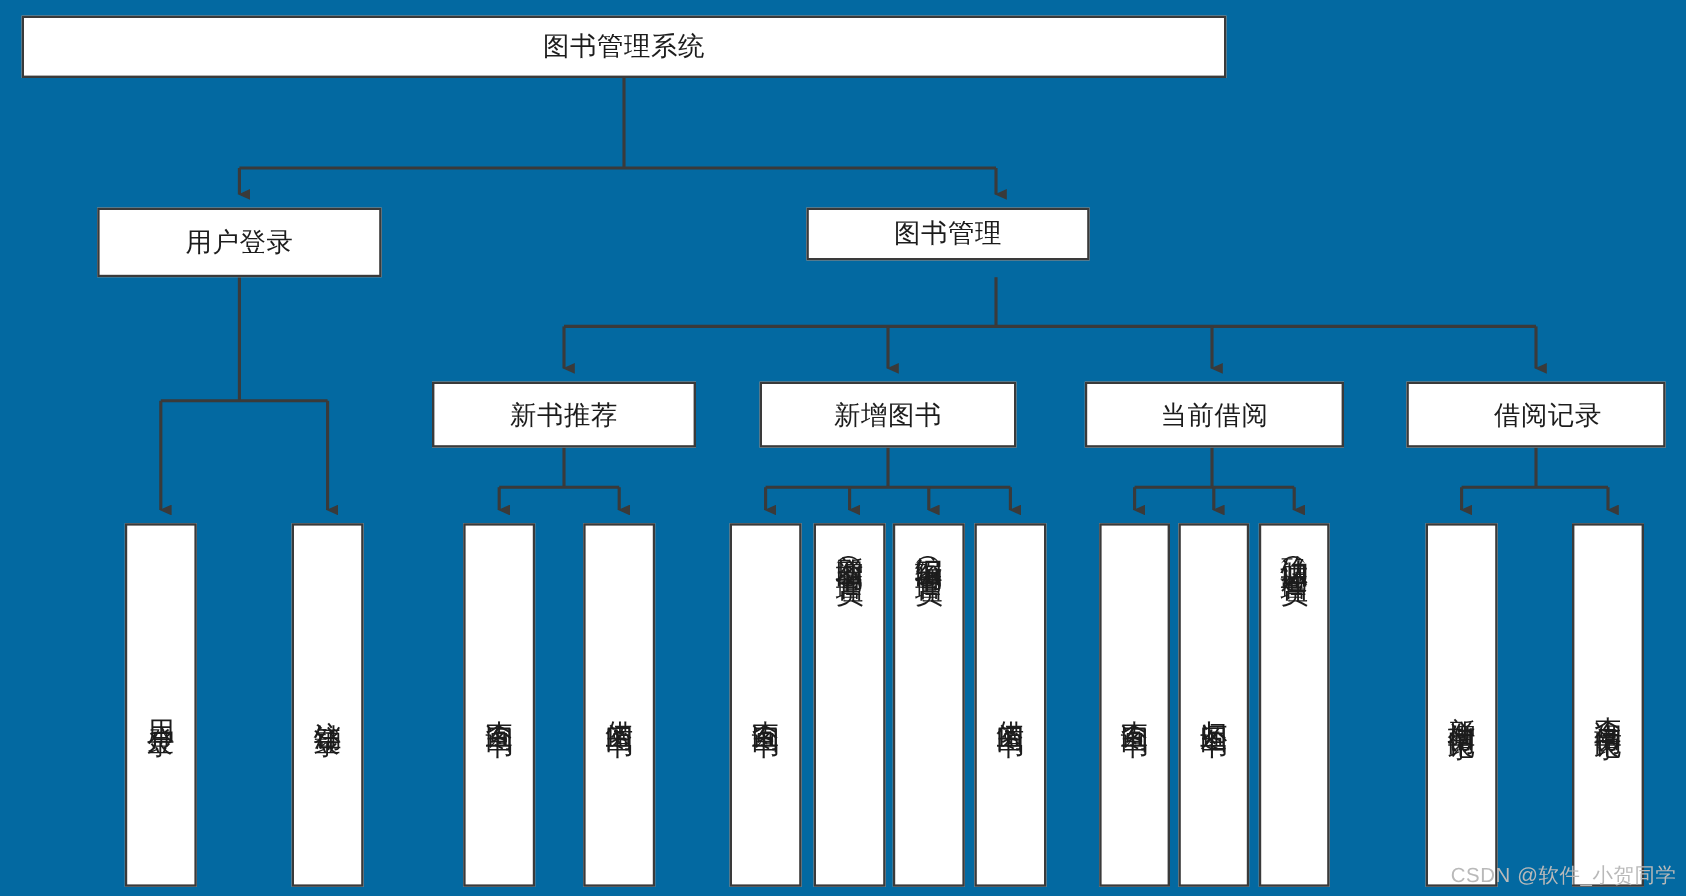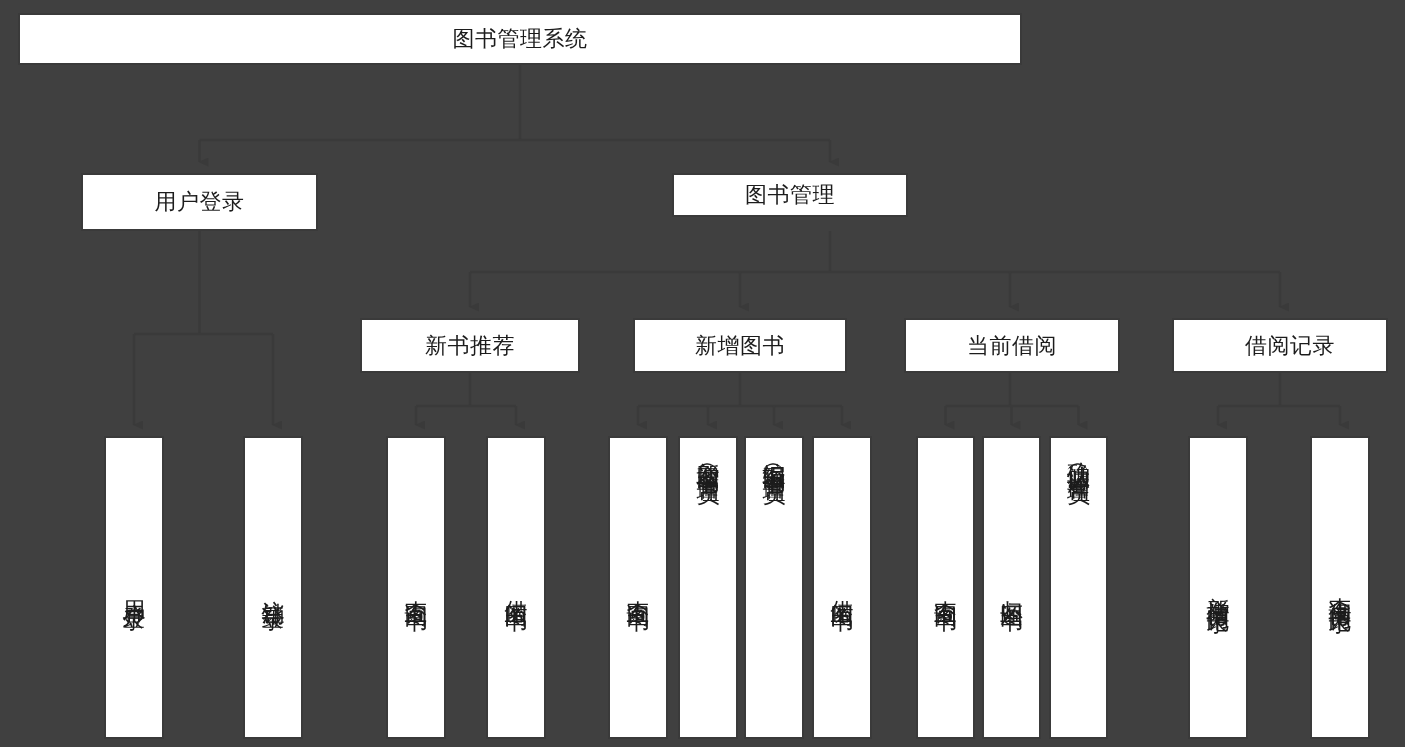--- a/index.html
+++ b/index.html
@@ -10,21 +10,21 @@
   body {
     width: 1405px;
     height: 747px;
     font-family: "Liberation Sans", sans-serif;
     overflow: hidden;
   }
   #diagram-root {
     position: relative;
     width: 1405px;
     height: 747px;
-    background: #404040;
+    background: #0369a1;
   }
   svg.edges {
     position: absolute;
     left: 0;
     top: 0;
     width: 1405px;
     height: 747px;
     pointer-events: none;
   }
   .node {
@@ -178,14 +178,15 @@
         <span class="label">确认归还（管理员）</span>
       </div>
       <div class="node vertical centered" style="left: 1188px; top: 436px; width: 60px; height: 303px;">
         <span class="label">新增借阅记录</span>
       </div>
       <div class="node vertical centered" style="left: 1310px; top: 436px; width: 60px; height: 303px;">
         <span class="label">查询借阅记录</span>
       </div>
     </div>
 
+  <div id="watermark">CSDN @软件_小贺同学</div>
 
 </div>
 
 </body></html>

